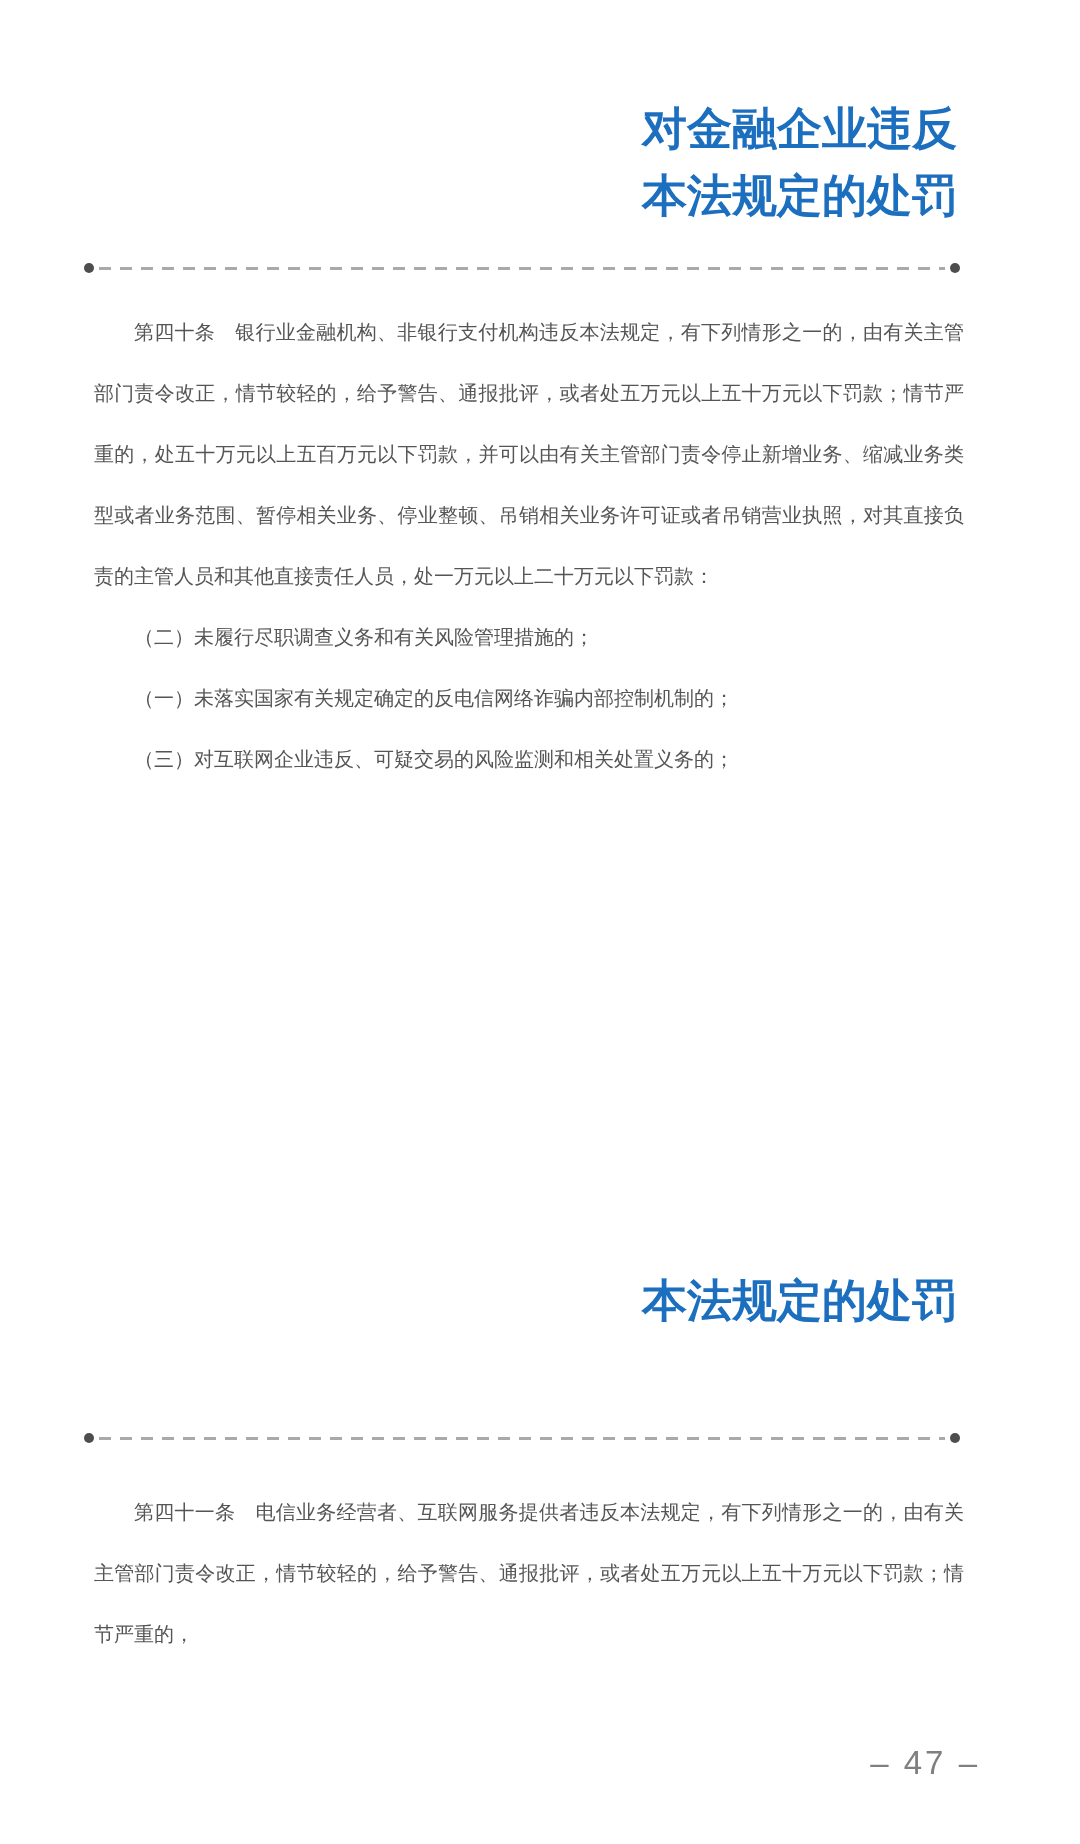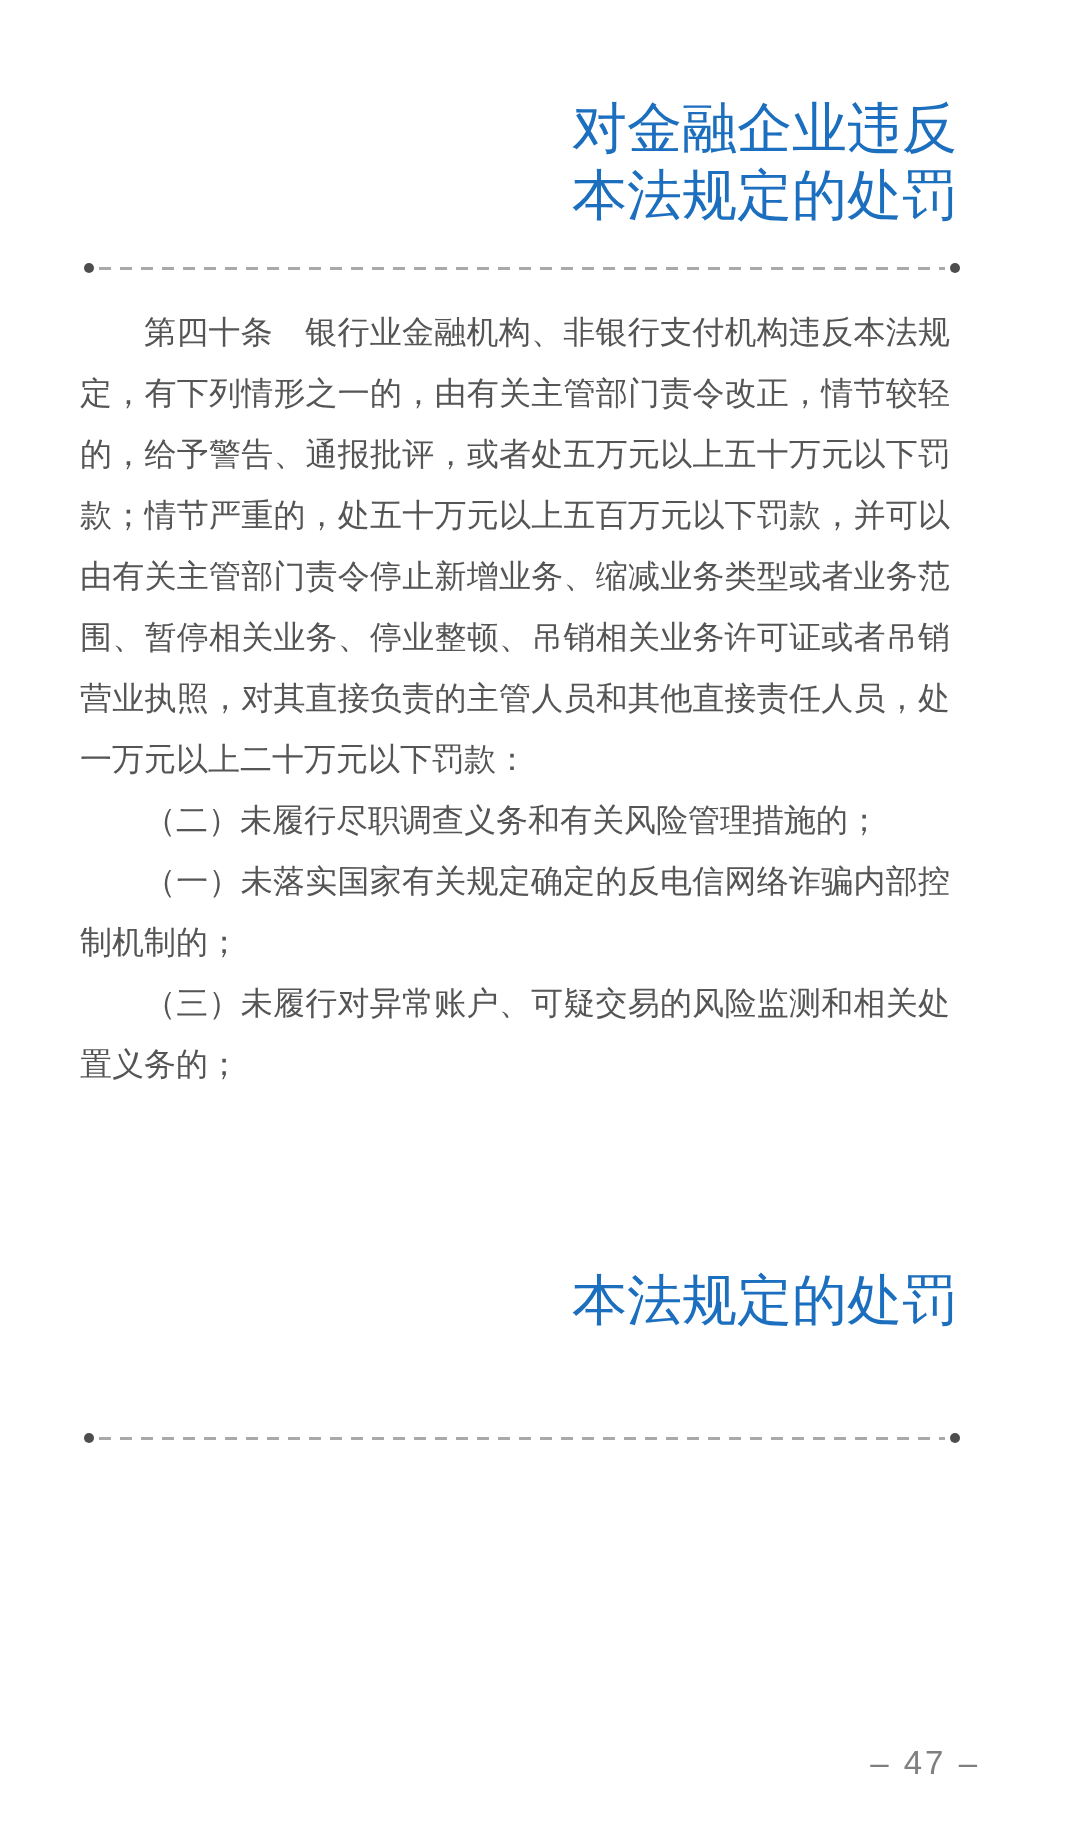--- a/index.html
+++ b/index.html
@@ -8,23 +8,23 @@
     width: 1080px;
     height: 1844px;
     background: #ffffff;
     font-family: "Liberation Sans", sans-serif;
     overflow: hidden;
   }
   .section-heading {
     position: absolute;
     right: 123px;
     color: var(--heading-blue, #1c6ebe);
-    font-size: 55px;
+    font-size: 45px;
     line-height: 67px;
-    font-weight: 400;
+    font-weight: 700;
     letter-spacing: 0;
     white-space: nowrap;
   }
   .heading-1 { top: 95px; }
   .heading-2 { top: 1267px; }
 
   .divider {
     position: absolute;
     left: 84px;
     width: 876px;
@@ -44,24 +44,24 @@
     flex: 1;
     height: 3px;
     margin: 0 5px;
     background: repeating-linear-gradient(90deg,
       var(--divider-dash, #a9a9a9) 0 12px,
       transparent 12px 21px);
   }
 
   .body-block {
     position: absolute;
-    left: 80px;
+    left: 94px;
     width: 870px;
     color: var(--body-text, #555555);
-    font-size: 32px;
+    font-size: 20px;
     line-height: 61px;
     text-align: justify;
     text-justify: inter-character;
   }
   .body-1 { top: 302px; }
   .body-2 { top: 1482px; }
   .body-block p { margin: 0; text-indent: 2em; }
 
   .page-number {
     position: absolute;
@@ -87,29 +87,32 @@
   <div class="divider divider-1">
     <span class="dot"></span>
     <span class="dashes"></span>
     <span class="dot"></span>
   </div>
 
   <div class="body-block body-1">
     <p>第四十条　银行业金融机构、非银行支付机构违反本法规定，有下列情形之一的，由有关主管部门责令改正，情节较轻的，给予警告、通报批评，或者处五万元以上五十万元以下罚款；情节严重的，处五十万元以上五百万元以下罚款，并可以由有关主管部门责令停止新增业务、缩减业务类型或者业务范围、暂停相关业务、停业整顿、吊销相关业务许可证或者吊销营业执照，对其直接负责的主管人员和其他直接责任人员，处一万元以上二十万元以下罚款：</p>
     <p>（二）未履行尽职调查义务和有关风险管理措施的；</p>
     <p>（一）未落实国家有关规定确定的反电信网络诈骗内部控制机制的；</p>
-    <p>（三）未履行对异常账户、可疑交易的风险监测和相关处置义务的；</p>
+    <p>（三）对互联网企业违反、可疑交易的风险监测和相关处置义务的；</p>
   </div>
 
   <div class="section-heading heading-2">
     <div>本法规定的处罚</div>
   </div>
 
   <div class="divider divider-2">
     <span class="dot"></span>
     <span class="dashes"></span>
     <span class="dot"></span>
   </div>
 
+  <div class="body-block body-2">
+    <p>第四十一条　电信业务经营者、互联网服务提供者违反本法规定，有下列情形之一的，由有关主管部门责令改正，情节较轻的，给予警告、通报批评，或者处五万元以上五十万元以下罚款；情节严重的，</p>
+  </div>
 
   <div class="page-number">– 47 –</div>
 
 </div>
 
 </body></html>

